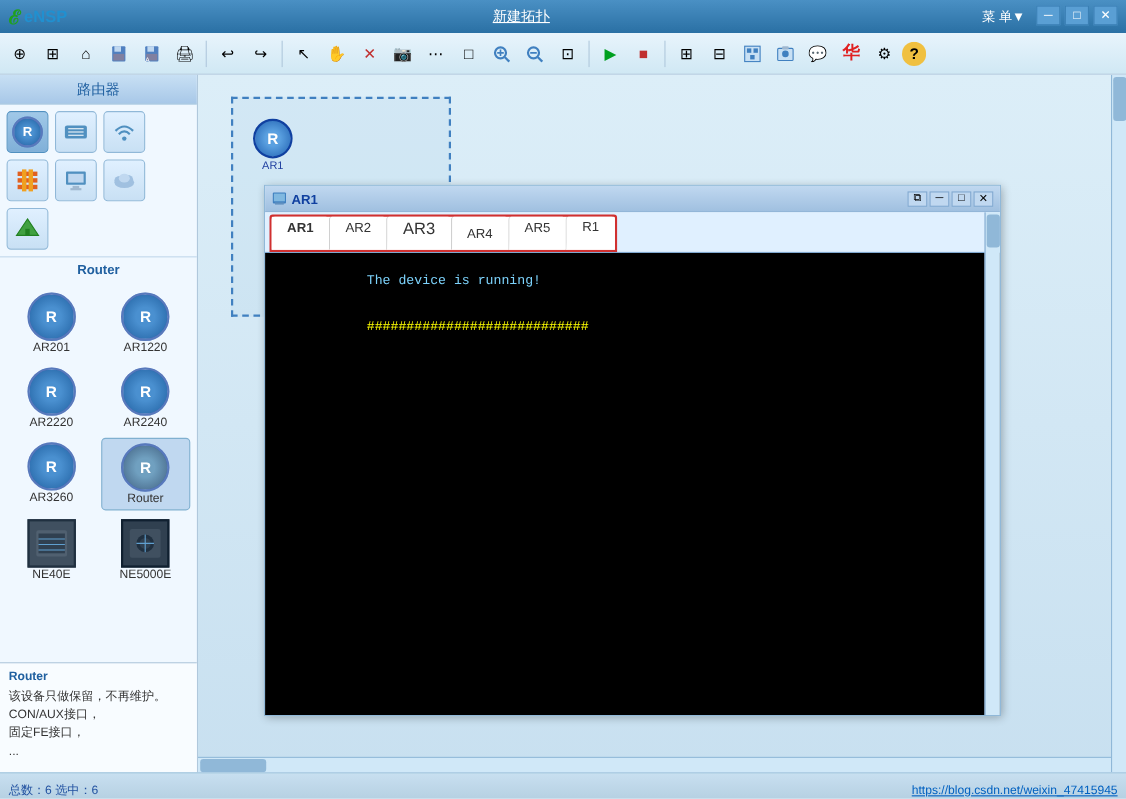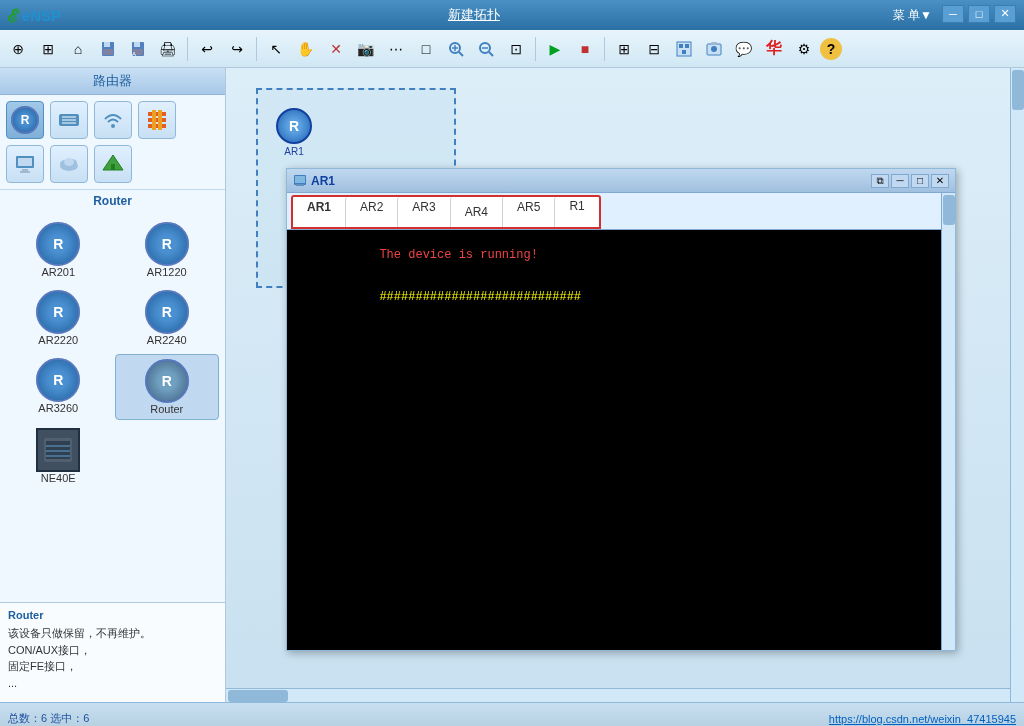--- a/index.html
+++ b/index.html
@@ -42,21 +42,21 @@
     .toolbar-sep { width: 1px; height: 24px; background: #b0c8dc; margin: 0 3px; }
 
     
     .main-area {
       display: flex;
       height: calc(726px - 30px - 38px - 24px);
     }
 
     
     .sidebar {
-      width: 226px;
+      width: 180px;
       background: #f0f8ff;
       border-right: 1px solid #b0c8dc;
       display: flex;
       flex-direction: column;
       overflow: hidden;
     }
     .sidebar-header {
       background: linear-gradient(to bottom, #c8e0f4, #a8c8e8);
       text-align: center;
       padding: 4px;
@@ -487,20 +487,32 @@
                 <rect x="2" y="4" width="28" height="24" fill="#506070" rx="2"></rect>
                 <rect x="4" y="7" width="24" height="18" fill="#304050"></rect>
                 <line x1="4" y1="12" x2="28" y2="12" stroke="#60a0d0" stroke-width="1"></line>
                 <line x1="4" y1="17" x2="28" y2="17" stroke="#60a0d0" stroke-width="1"></line>
                 <line x1="4" y1="22" x2="28" y2="22" stroke="#60a0d0" stroke-width="1"></line>
               </svg>
           </div>
           <span class="device-label">NE40E</span>
         </div>
 
+        <div class="device-item">
+          <div style="width:44px;height:44px;background:#304050;border:2px solid #102030;display:flex;align-items:center;justify-content:center;">
+            <svg width="32" height="32" viewBox="0 0 32 32">
+                <rect x="2" y="3" width="28" height="26" fill="#405060" rx="2"></rect>
+                <circle cx="16" cy="16" r="8" fill="#203040"></circle>
+                <circle cx="16" cy="16" r="5" fill="#304050"></circle>
+                <line x1="16" y1="8" x2="16" y2="24" stroke="#60a0d0" stroke-width="1"></line>
+                <line x1="8" y1="16" x2="24" y2="16" stroke="#60a0d0" stroke-width="1"></line>
+              </svg>
+          </div>
+          <span class="device-label">NE5000E</span>
+        </div>
       </div>
     </div>
     <div class="sidebar-desc">
       <div class="sidebar-desc-title">Router</div>
       <div style="white-space:pre-line;font-size:11px;line-height:1.5;">该设备只做保留，不再维护。
 CON/AUX接口，
 固定FE接口，
 ...</div>
     </div>
   </div>
@@ -530,29 +542,29 @@
             <button class="terminal-btn">─</button>
             <button class="terminal-btn">□</button>
             <button class="terminal-btn close">✕</button>
           </div>
         </div>
         <div class="terminal-tabs">
 
           <div style="border:2px solid #d03030;display:flex;border-radius:3px 3px 0 0;background:white;">
             <div class="terminal-tab" style="background:white;border:none;color:#333;padding:3px 14px;font-size:12px;cursor:pointer;font-weight:bold;">AR1</div>
             <div class="terminal-tab" style="background:white;border:none;color:#333;padding:3px 14px;font-size:12px;cursor:pointer;border-left:1px solid #d0d0d0;">AR2</div>
-            <div class="terminal-tab" style="background:white;border:none;color:#333;padding:3px 14px;font-size:12px;cursor:pointer;border-left:1px solid #d0d0d0;">AR3</div>
+            <div class="terminal-tab" style="background:white;border:none;color:#333;padding:3px 14px;font-size:15px;cursor:pointer;border-left:1px solid #d0d0d0;">AR3</div>
             <div class="terminal-tab" style="background:white;border:none;color:#333;padding:8px 14px;font-size:12px;cursor:pointer;border-left:1px solid #d0d0d0;">AR4</div>
             <div class="terminal-tab" style="background:white;border:none;color:#333;padding:3px 14px;font-size:12px;cursor:pointer;border-left:1px solid #d0d0d0;">AR5</div>
             <div class="terminal-tab" style="background:white;border:none;color:#333;padding:2px 14px;font-size:12px;cursor:pointer;border-left:1px solid #d0d0d0;">R1</div>
           </div>
         </div>
         <div class="terminal-body">
           <div class="terminal-text">
-            <span style="color:#ef4444;">The device is running!</span>
+            <span style="color:#7dd3fc;">The device is running!</span>
           </div>
           <div class="terminal-text">
             <span style="color:#ffff00;">############################</span>
           </div>
         </div>
 
         <div style="position:absolute;right:0;top:24px;bottom:0;width:14px;background:#d0e8f8;border-left:1px solid #80a8d0;">
           <div style="width:12px;height:30px;background:#90b8d8;margin:2px auto;border-radius:3px;"></div>
         </div>
       </div>

